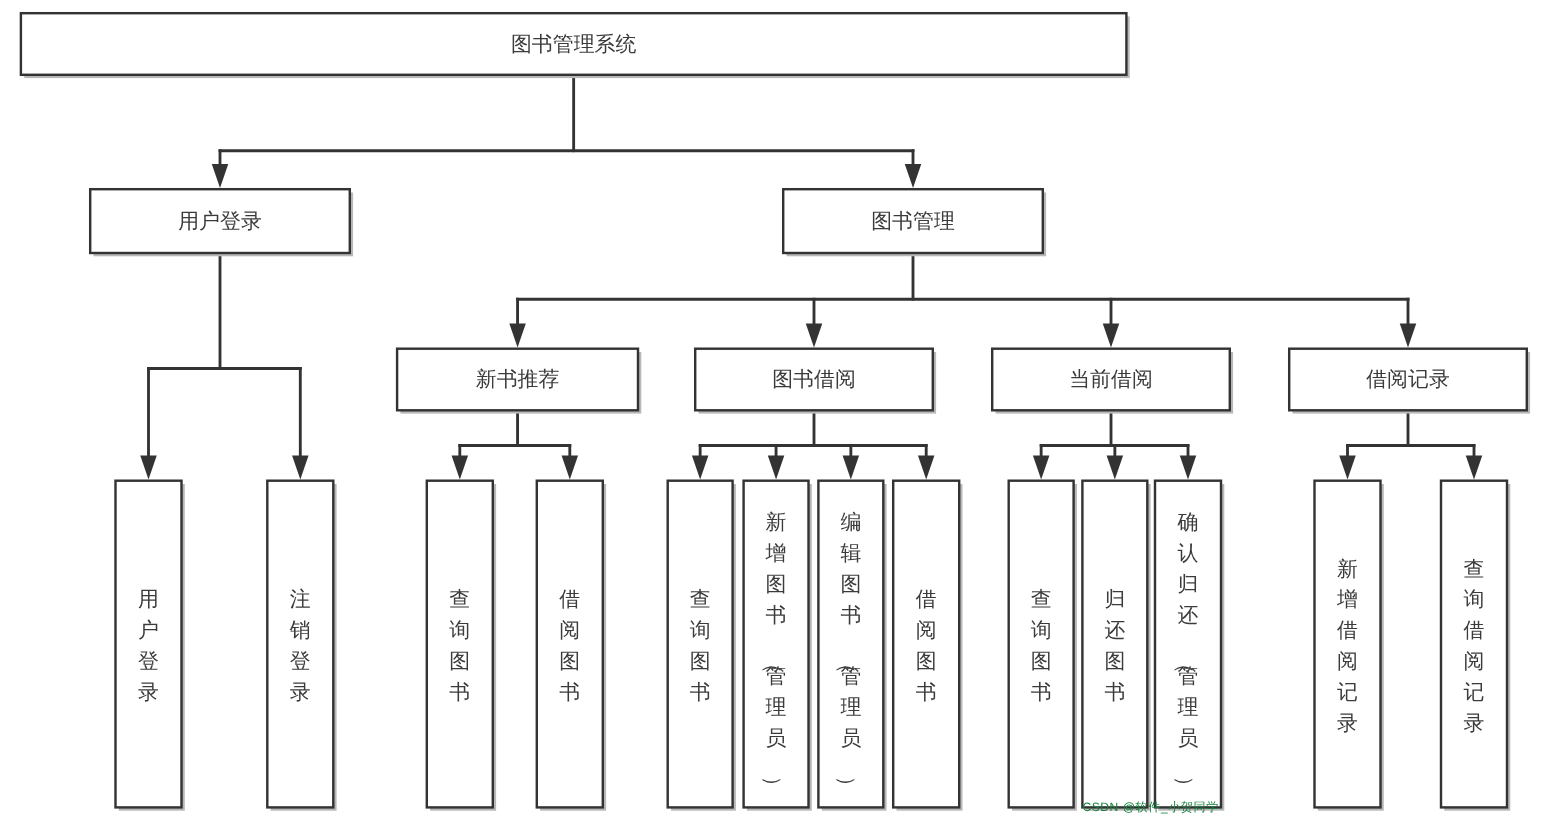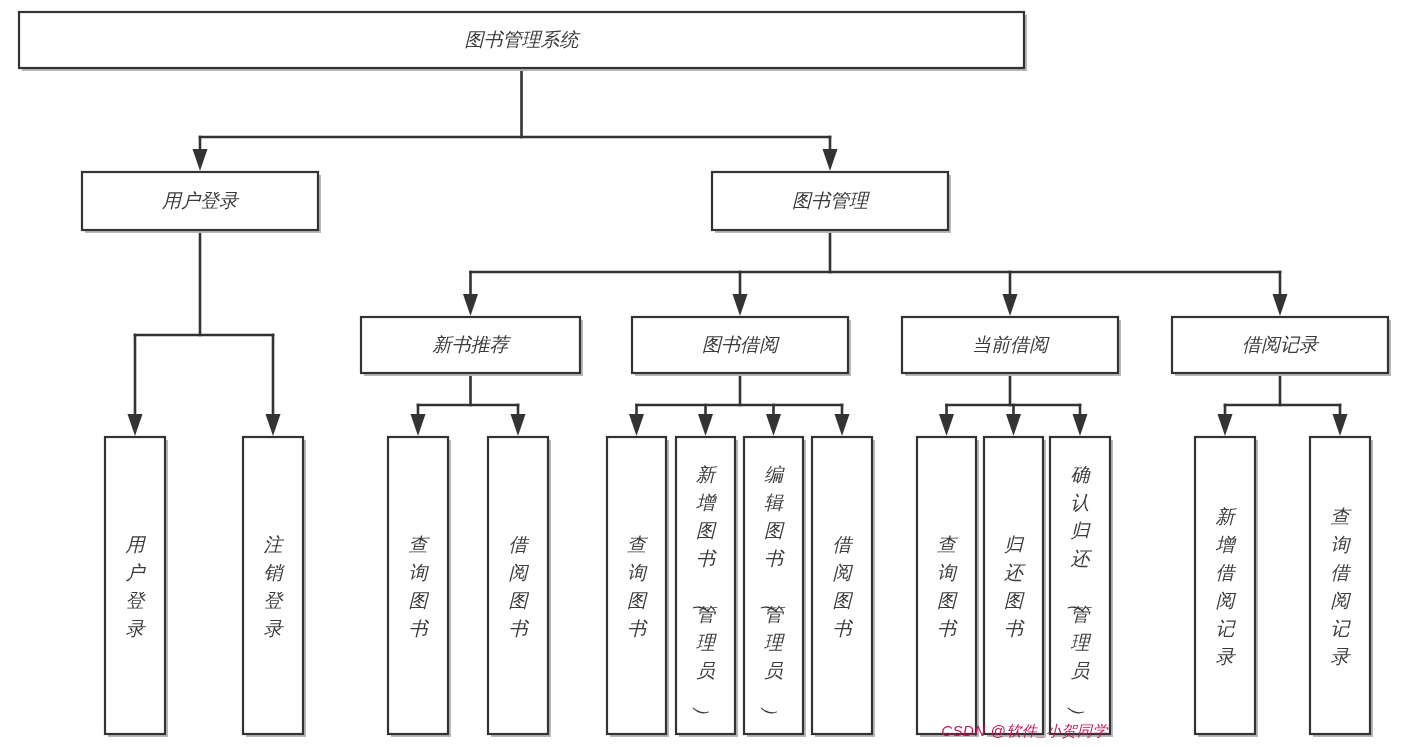--- a/index.html
+++ b/index.html
@@ -12,21 +12,20 @@
     width: 1405px;
     height: 747px;
     font-family: "Liberation Sans", "DejaVu Sans", sans-serif;
     overflow: hidden;
     position: relative;
   }
   #diagram-root {
     position: relative;
     width: 1122px;
     height: 747px;
-    font-style: italic;
   }
   svg#flow-svg {
     position: absolute;
     left: 0;
     top: 0;
     width: 1405px;
     height: 747px;
     display: block;
   }
   .node-box {
@@ -59,22 +58,22 @@
     font-family: "Liberation Sans", "DejaVu Sans", sans-serif;
     font-size: 19px;
     fill: #3b3b3b;
     text-anchor: middle;
   }
   .watermark-text {
     position: absolute;
     right: 14px;
     bottom: 6px;
     font-family: "Liberation Sans", "DejaVu Sans", sans-serif;
-    font-size: 15px;
-    color: #be185d;
+    font-size: 11px;
+    color: #15803d;
     white-space: nowrap;
     letter-spacing: 0.5px;
     user-select: none;
   }
 </style>
 </head>
 <body>
 
 <div id="diagram-root">
   <svg id="flow-svg" viewBox="0 0 1405 747">

